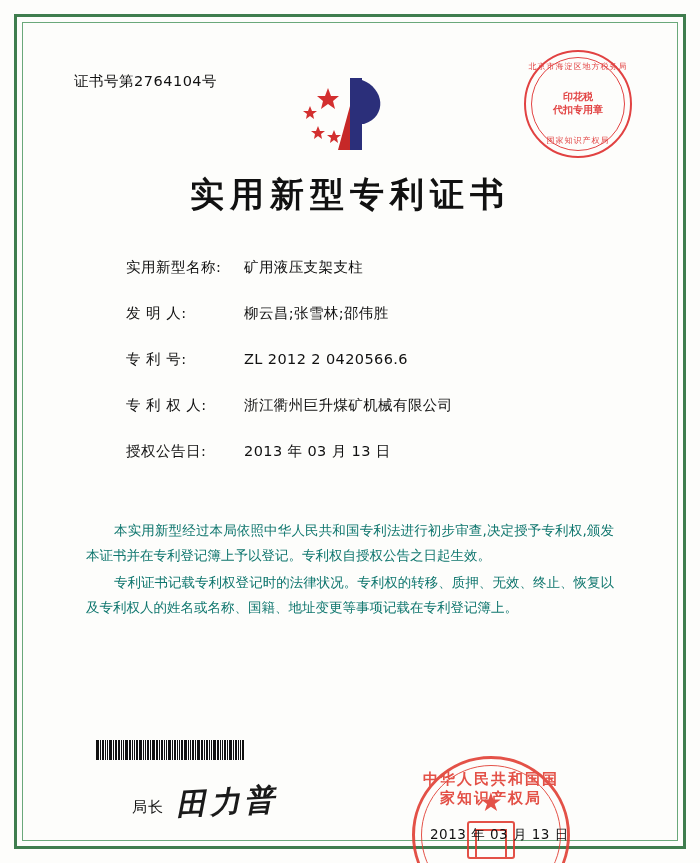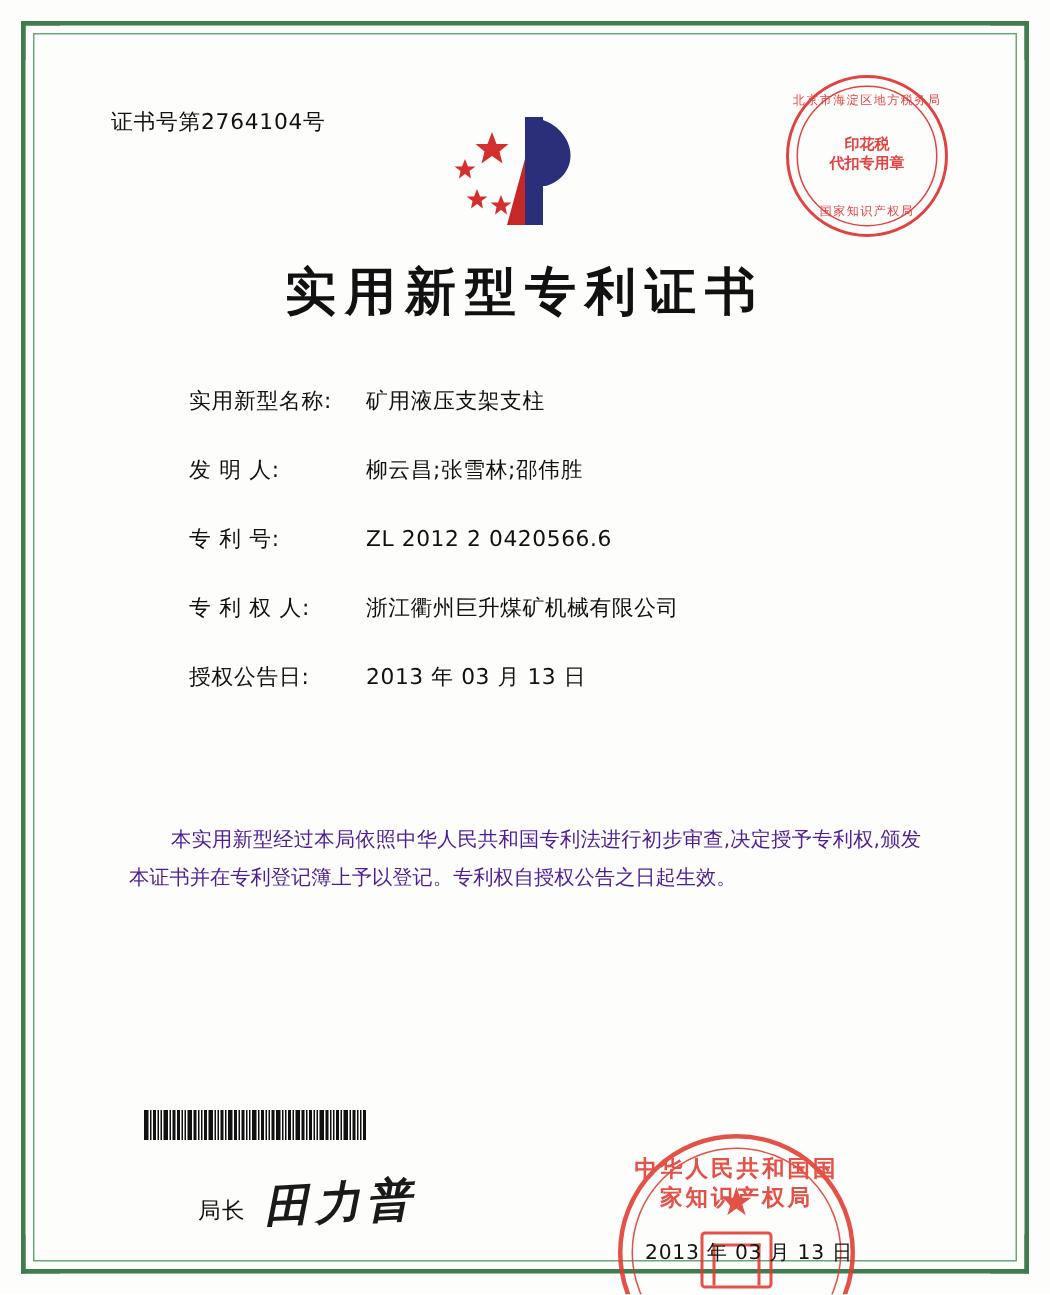--- a/index.html
+++ b/index.html
@@ -97,25 +97,25 @@
     letter-spacing: 0.5px;
   }
   .field-value {
     letter-spacing: 0.4px;
   }
 
   
   .body-text {
     position: absolute;
     left: 86px;
-    top: 548px;
+    top: 518px;
     width: 528px;
     font-size: 13.5px;
     line-height: 25px;
-    color: #4c1d95;
+    color: #0f766e;
     text-align: justify;
   }
   .body-text p {
     margin: 0 0 2px 0;
     text-indent: 28px;
   }
 
   
   .barcode {
     position: absolute;
@@ -317,20 +317,21 @@
       <span class="field-value">浙江衢州巨升煤矿机械有限公司</span>
     </div>
     <div class="field-row">
       <span class="field-label">授权公告日:</span>
       <span class="field-value">2013 年 03 月 13 日</span>
     </div>
   </div>
 
   <div class="body-text">
     <p>本实用新型经过本局依照中华人民共和国专利法进行初步审查,决定授予专利权,颁发本证书并在专利登记簿上予以登记。专利权自授权公告之日起生效。</p>
+    <p>专利证书记载专利权登记时的法律状况。专利权的转移、质押、无效、终止、恢复以及专利权人的姓名或名称、国籍、地址变更等事项记载在专利登记簿上。</p>
   </div>
 
   <div class="barcode"><span style="width:3px"></span><span style="width:1px"></span><span style="width:2px"></span><span style="width:1px"></span><span style="width:1px"></span><span style="width:3px"></span><span style="width:1px"></span><span style="width:2px"></span><span style="width:2px"></span><span style="width:1px"></span><span style="width:1px"></span><span style="width:3px"></span><span style="width:2px"></span><span style="width:1px"></span><span style="width:1px"></span><span style="width:2px"></span><span style="width:3px"></span><span style="width:1px"></span><span style="width:1px"></span><span style="width:2px"></span><span style="width:1px"></span><span style="width:3px"></span><span style="width:2px"></span><span style="width:1px"></span><span style="width:2px"></span><span style="width:1px"></span><span style="width:1px"></span><span style="width:3px"></span><span style="width:1px"></span><span style="width:2px"></span><span style="width:1px"></span><span style="width:1px"></span><span style="width:2px"></span><span style="width:3px"></span><span style="width:1px"></span><span style="width:1px"></span><span style="width:2px"></span><span style="width:1px"></span><span style="width:3px"></span><span style="width:2px"></span><span style="width:1px"></span><span style="width:2px"></span><span style="width:1px"></span><span style="width:1px"></span><span style="width:3px"></span><span style="width:2px"></span><span style="width:1px"></span><span style="width:1px"></span><span style="width:2px"></span><span style="width:1px"></span><span style="width:3px"></span><span style="width:1px"></span><span style="width:2px"></span><span style="width:1px"></span><span style="width:1px"></span><span style="width:2px"></span></div>
 
   <div class="director">局长</div>
   <div class="signature">田力普</div>
 
   <div class="seal-main">
     <div class="ring2"></div>
     <div class="arc-top">中华人民共和国国家知识产权局</div>

